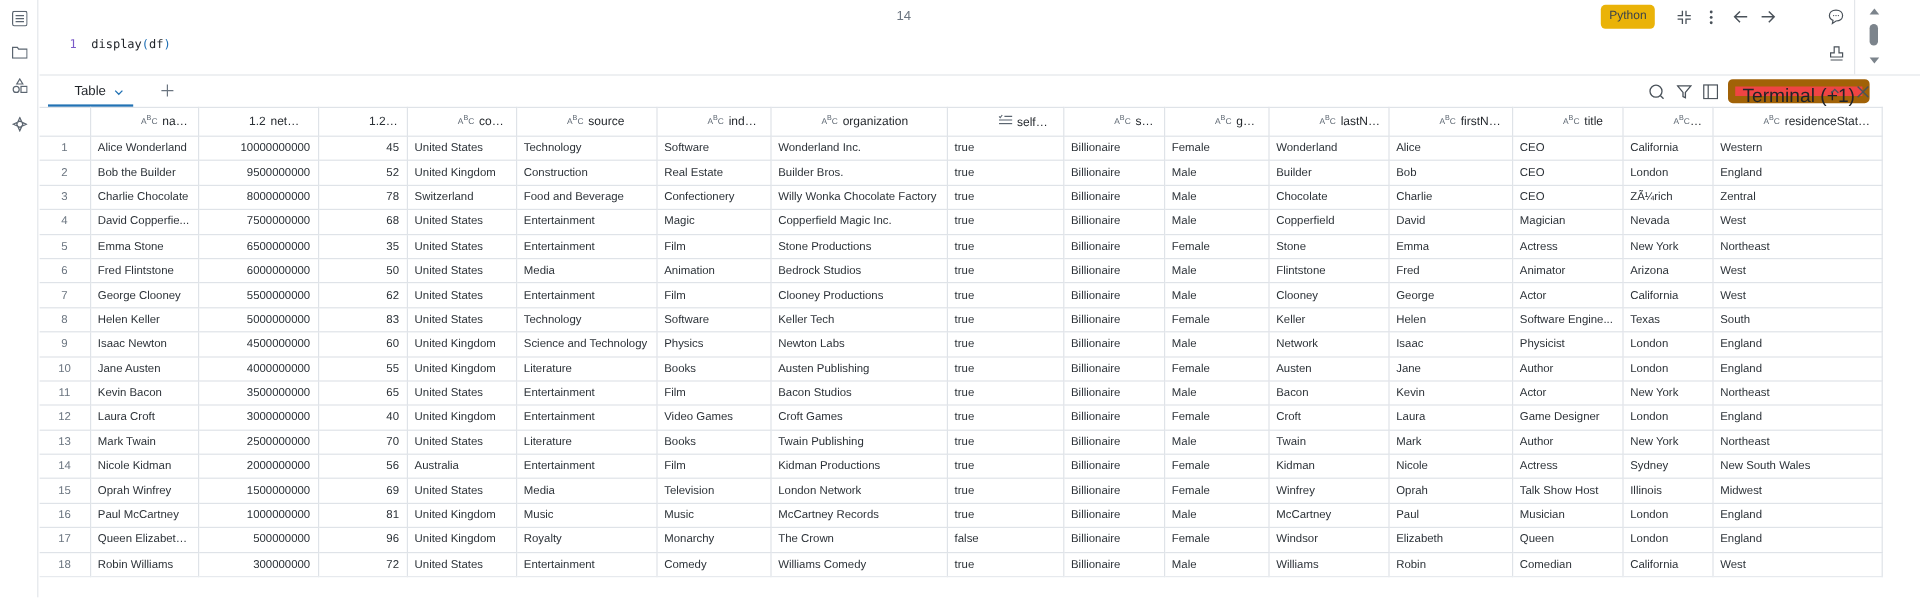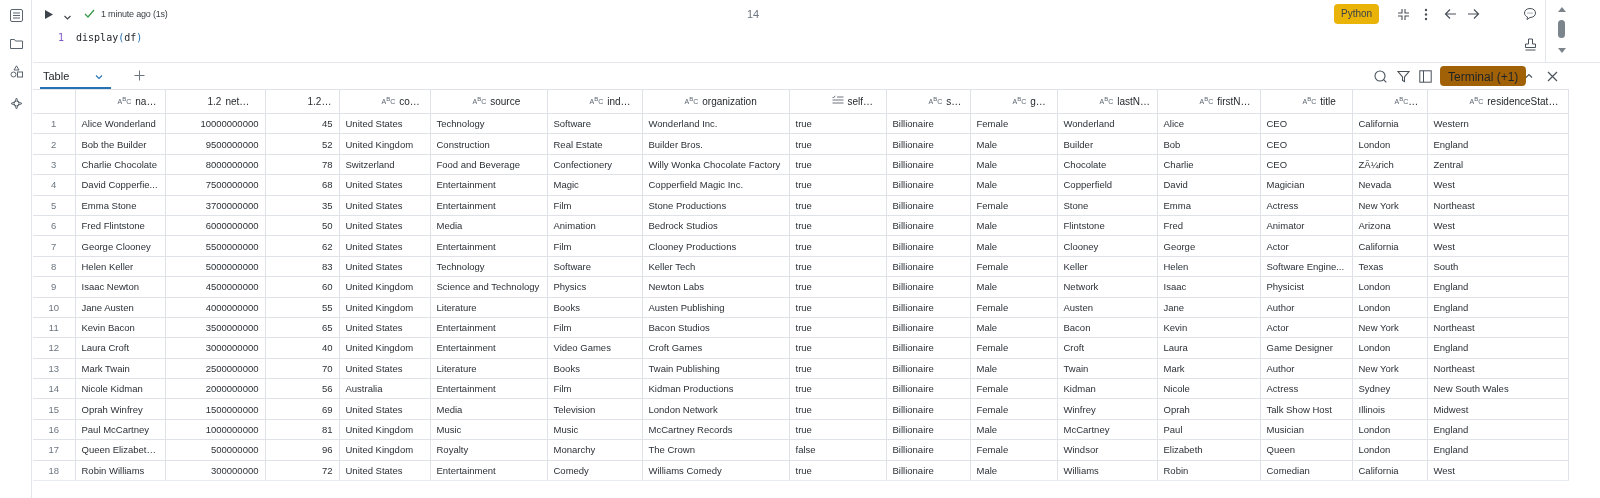--- a/index.html
+++ b/index.html
@@ -28,25 +28,25 @@
   .right-gutter2 { position: absolute; left: 1545px; top: 0; width: 1px; height: 62px; background: #e3e6ea; }
   .side-icon { position: absolute; width: 16px; height: 16px; display:flex; align-items:center; justify-content:center; color:#4a525a; }
   .vscroll { position: absolute; left: 1556px; top: 2px; width: 12px; height: 58px; }
   .vscroll .thumb { position: absolute; left: 2px; top: 18px; width: 7px; height: 18px; background: #7c848c; border-radius: 4px; }
   .vscroll .up { position: absolute; left: 2px; top: 5px; width: 0; height: 0; border-left: 4px solid transparent; border-right: 4px solid transparent; border-bottom: 5px solid #7c848c; }
   .vscroll .down { position: absolute; left: 2px; top: 46px; width: 0; height: 0; border-left: 4px solid transparent; border-right: 4px solid transparent; border-top: 5px solid #7c848c; }
 
   
   .out-top { position: absolute; left: 33px; top: 62px; right: 0; height: 1px; background: #e3e6ea; }
   .tab-table { position: absolute; left: 40px; top: 66px; width: 71px; height: 22px; font-size: 11px; color: #1f2328; }
-  .tab-table .lbl { position: absolute; left: 3px; top: 4px; }
+  .tab-table .lbl { position: absolute; left: 22px; top: 4px; }
   .tab-table .chev { position: absolute; left: 54px; top: 6px; width: 10px; height: 10px; }
   .tab-table .underline { position: absolute; left: 0; bottom: -1px; width: 71px; height: 2px; background: #2272b4; }
   .add-tab { position: absolute; left: 131px; top: 67px; width: 16px; height: 16px; display:flex; align-items:center; justify-content:center; }
-  .terminal-btn { position: absolute; left: 1440px; top: 66px; height: 20px; padding: 0 6px; border: 2px solid #a16207; border-radius: 4px; font-size: 12px; line-height: 18px; color: #1f2328; background: #a16207; }
+  .terminal-btn { position: absolute; left: 1440px; top: 66px; height: 20px; padding: 0 6px; border: 6px solid #a16207; border-radius: 4px; font-size: 16px; line-height: 18px; color: #1f2328; background: #ef4444; }
 
   
   .grid { position: absolute; left: 33px; top: 89px; width: 1535px; border-collapse: collapse; table-layout: fixed; font-size: 9.5px; }
   .grid th, .grid td { border-right: 1px solid #dfe3e8; border-bottom: 1px solid #dfe3e8; height: 20.4px; padding: 0 6px; white-space: nowrap; overflow: hidden; text-overflow: ellipsis; text-align: left; font-weight: normal; color: #2b3137; }
   .grid th { height: 24px; border-top: 1px solid #dfe3e8; color: #1f2328; font-size: 10px; }
   .grid td.num { text-align: right; }
   .grid td.rn { text-align: center; color: #6b7580; }
   .grid th .ty { font-size: 7px; color: #5b6570; margin-right: 4px; position: relative; top: -1px; margin-left: 36px; }
   .grid th .ty sup { font-size: 6px; }
   .grid tr.last td { border-bottom: 1px solid #e7eaee; }
@@ -78,38 +78,20 @@
           <rect x="7.5" y="7" width="5" height="5" fill="none" stroke="#5b6570"></rect>
         </svg>
     </div>
     <div class="ri" style="top:95px">
       <svg width="13" height="13" viewBox="0 0 13 13">
           <path d="M6.5 1 L9 6.5 L6.5 12 L4 6.5z M1 6.5 L6.5 4 L12 6.5 L6.5 9z" fill="none" stroke="#5b6570"></path>
         </svg>
     </div>
   </div>
 
-  <div class="cellbar">
-    <div class="run-btn">
-      <svg width="8" height="9" viewBox="0 0 8 9">
-          <path d="M0 0 L8 4.5 L0 9z" fill="#3c434a"></path>
-        </svg>
-    </div>
-    <div class="run-dd">
-      <svg width="9" height="9" viewBox="0 0 9 9">
-          <path d="M1.5 3 L4.5 6 L7.5 3" fill="none" stroke="#3c434a" stroke-width="1.1"></path>
-        </svg>
-    </div>
-    <div class="check">
-      <svg width="13" height="13" viewBox="0 0 13 13">
-          <path d="M2 7 L5 10 L11 3" fill="none" stroke="#3a9b4a" stroke-width="1.3"></path>
-        </svg>
-    </div>
-    <span class="status-text">1 minute ago (1s)</span>
-  </div>
 
   <span class="cell-num">14</span>
 
   <span class="lang-badge">Python</span>
 
   <div class="tb-icon" style="left:1394px">
     <svg width="13" height="13" viewBox="0 0 13 13">
         <path d="M5 1 V5 H1 M8 1 V5 H12 M5 12 V8 H1 M8 12 V8 H12" fill="none" stroke="#4a525a" stroke-width="1.1"></path>
       </svg>
   </div>
@@ -312,21 +294,21 @@
           <td>Male</td>
           <td>Copperfield</td>
           <td>David</td>
           <td>Magician</td>
           <td>Nevada</td>
           <td>West</td>
         </tr>
         <tr>
           <td class="rn">5</td>
           <td>Emma Stone</td>
-          <td class="num">3700000000</td>
+          <td class="num">6500000000</td>
           <td class="num">35</td>
           <td>United States</td>
           <td>Entertainment</td>
           <td>Film</td>
           <td>Stone Productions</td>
           <td>true</td>
           <td>Billionaire</td>
           <td>Female</td>
           <td>Stone</td>
           <td>Emma</td>

